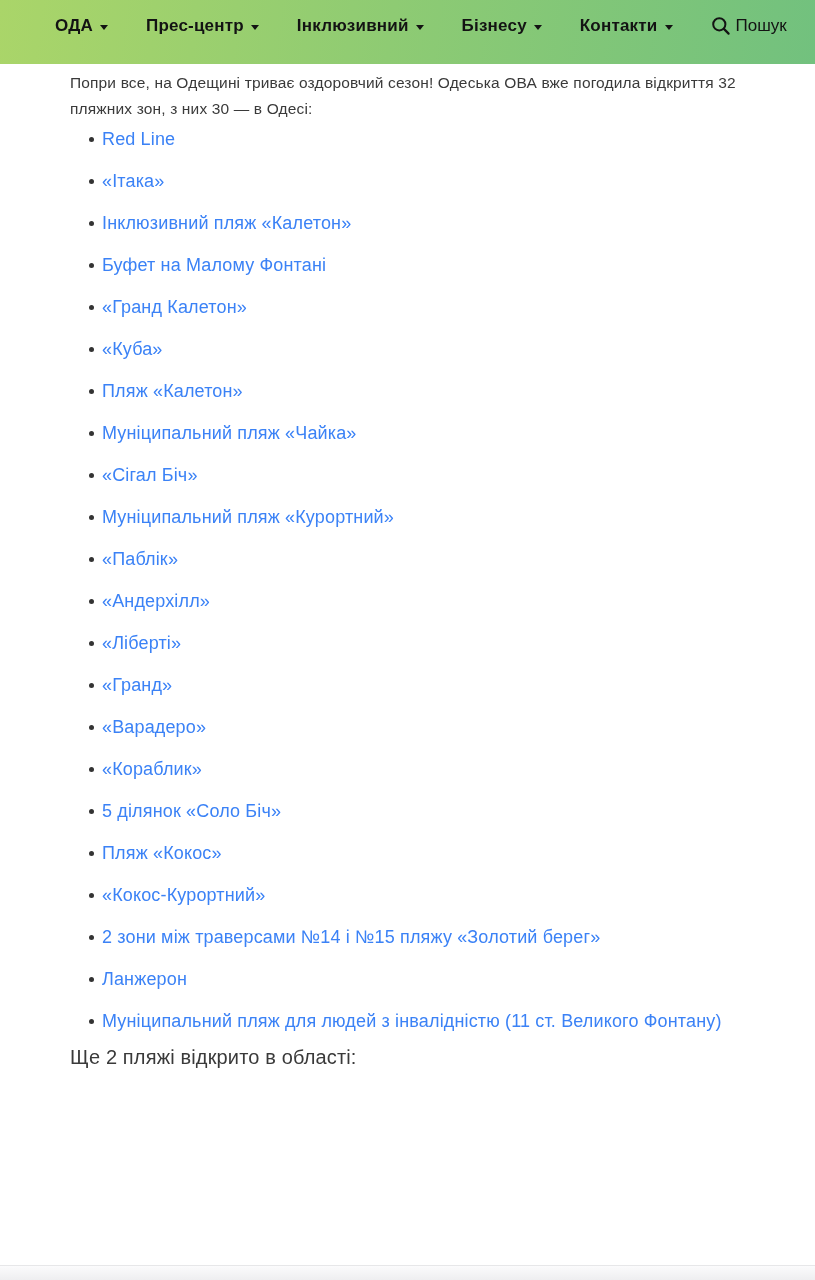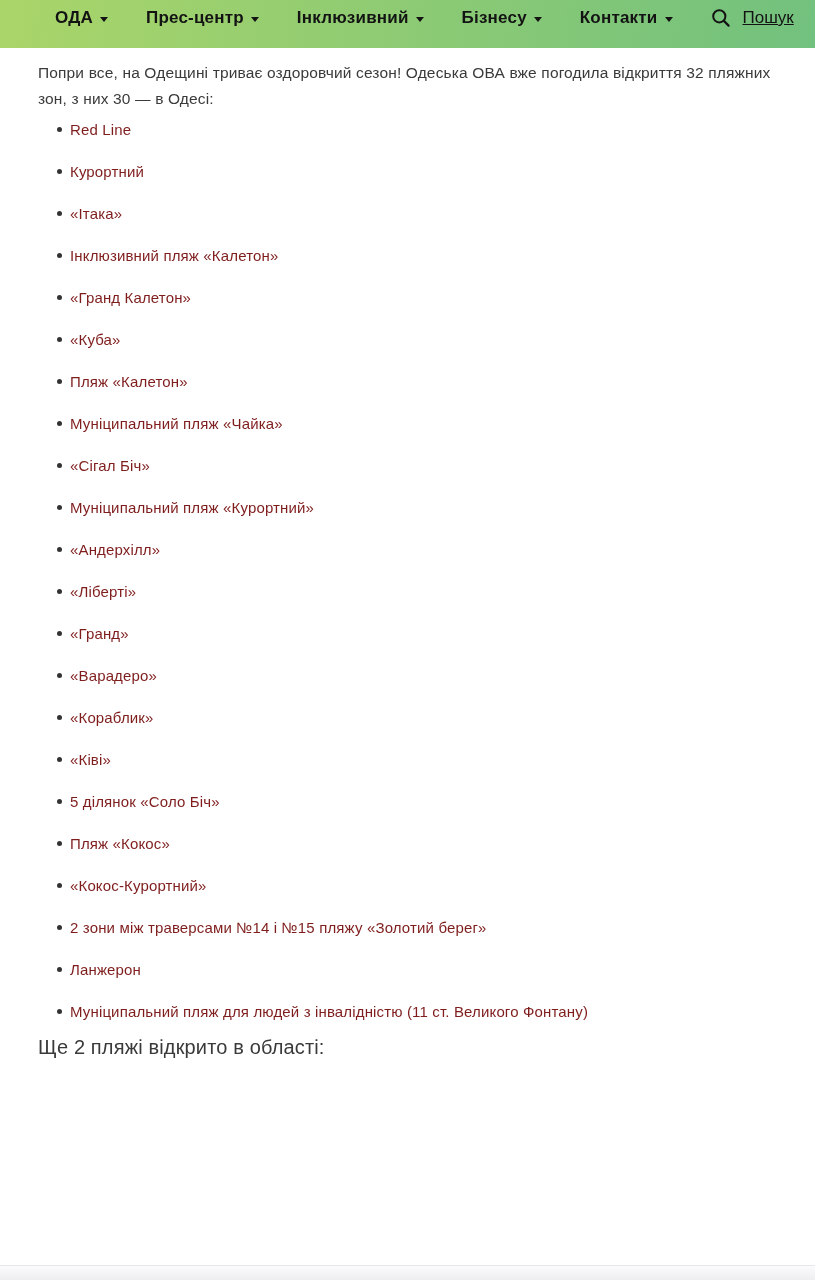--- a/index.html
+++ b/index.html
@@ -10,21 +10,21 @@
     width: 815px;
     height: 1280px;
     background: #ffffff;
     font-family: "Liberation Sans", "DejaVu Sans", sans-serif;
     overflow: hidden;
     position: relative;
   }
 
   
   .topnav {
-    height: 48px;
+    height: 64px;
     box-sizing: border-box;
     background: linear-gradient(97deg, #aad569 0%, #8ecb73 48%, #72c17e 100%);
     display: flex;
     align-items: center;
     padding: 0 0 12px 55px;
     gap: 38px;
   }
   .nav-item {
     display: flex;
     align-items: center;
@@ -40,51 +40,51 @@
     height: 0;
     border-left: 4.5px solid transparent;
     border-right: 4.5px solid transparent;
     border-top: 5.5px solid #131313;
     margin-left: 7px;
     margin-top: 3px;
   }
   .nav-search {
     display: flex;
     align-items: center;
-    gap: 12px;
+    gap: 5px;
     font-size: 17px;
     font-weight: 500;
     color: #131313;
     cursor: pointer;
-    text-decoration: underline;
   }
   .search-svg { display: block; }
 
   
   .content {
-    padding: 12px 38px 0 38px;
+    padding: 6px 38px 0 38px;
     box-sizing: border-box;
+    margin-left: 32px;
   }
   .intro {
     margin: 0;
     font-size: 15.5px;
     line-height: 26px;
     color: #3a3a3a;
     letter-spacing: 0.15px;
   }
   ul.beaches {
     list-style: none;
     margin: 9px 0 0 0;
     padding: 0;
   }
   ul.beaches li {
     position: relative;
-    font-size: 15px;
+    font-size: 18px;
     line-height: 17px;
-    color: #7f1d1d;
+    color: #3b82f6;
     letter-spacing: 0.15px;
     padding-left: 32px;
     margin-bottom: 25px;
   }
   ul.beaches li::before {
     content: "";
     position: absolute;
     left: 19px;
     top: 6px;
     width: 5px;
@@ -148,51 +148,51 @@
 </nav>
 
 <main class="content">
   <p class="intro">Попри все, на Одещині триває оздоровчий сезон! Одеська ОВА вже погодила відкриття 32 пляжних зон, з них 30 — в Одесі:</p>
 
   <ul class="beaches">
 
       <li>Red Line</li>
 
 
-      <li>Курортний</li>
 
       <li>«Ітака»</li>
 
       <li>Інклюзивний пляж «Калетон»</li>
 
+      <li>Буфет на Малому Фонтані</li>
 
       <li>«Гранд Калетон»</li>
 
       <li>«Куба»</li>
 
       <li>Пляж «Калетон»</li>
 
       <li>Муніципальний пляж «Чайка»</li>
 
       <li>«Сігал Біч»</li>
 
       <li>Муніципальний пляж «Курортний»</li>
 
+      <li>«Паблік»</li>
 
       <li>«Андерхілл»</li>
 
       <li>«Ліберті»</li>
 
       <li>«Гранд»</li>
 
       <li>«Варадеро»</li>
 
       <li>«Кораблик»</li>
 
-      <li>«Ківі»</li>
 
       <li>5 ділянок «Соло Біч»</li>
 
       <li>Пляж «Кокос»</li>
 
       <li>«Кокос-Курортний»</li>
 
       <li>2 зони між траверсами №14 і №15 пляжу «Золотий берег»</li>
 
       <li>Ланжерон</li>

